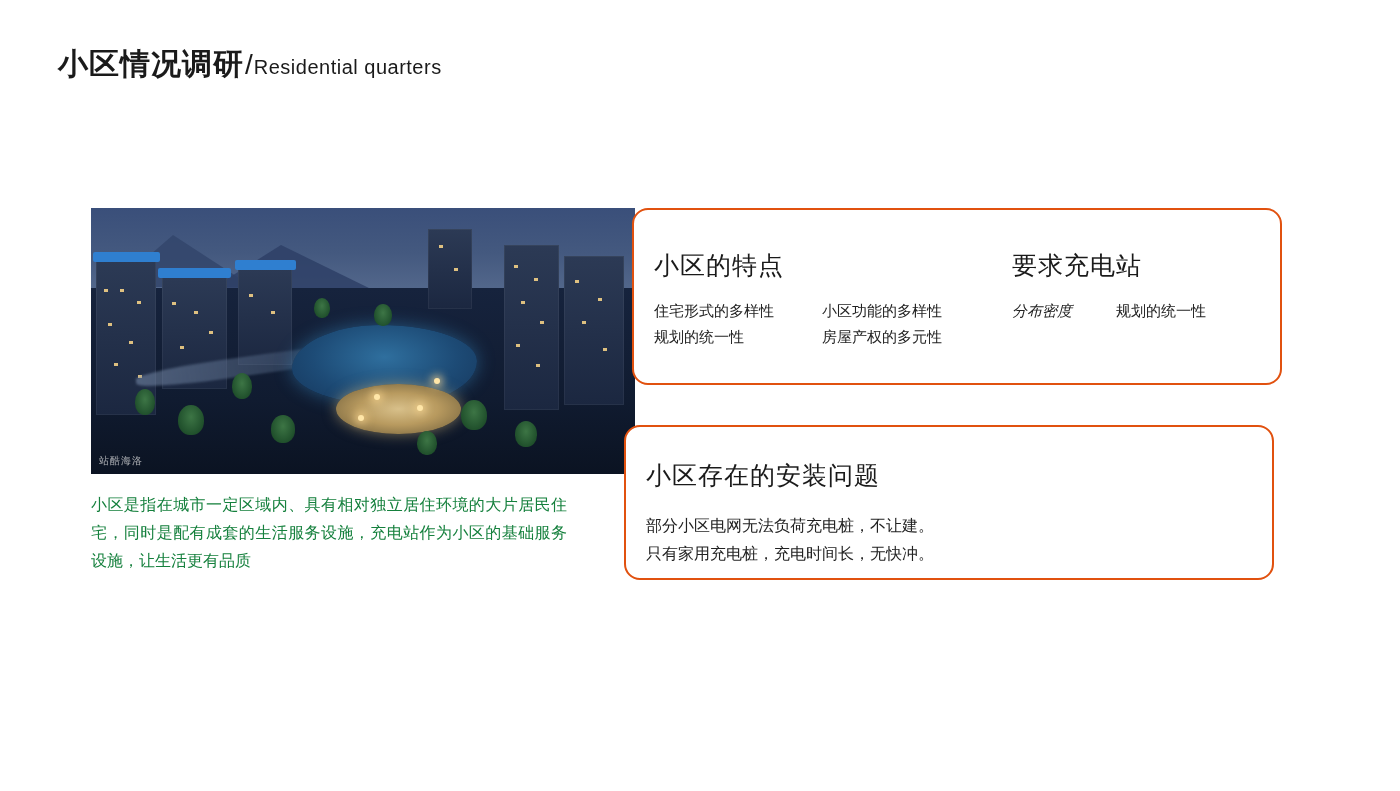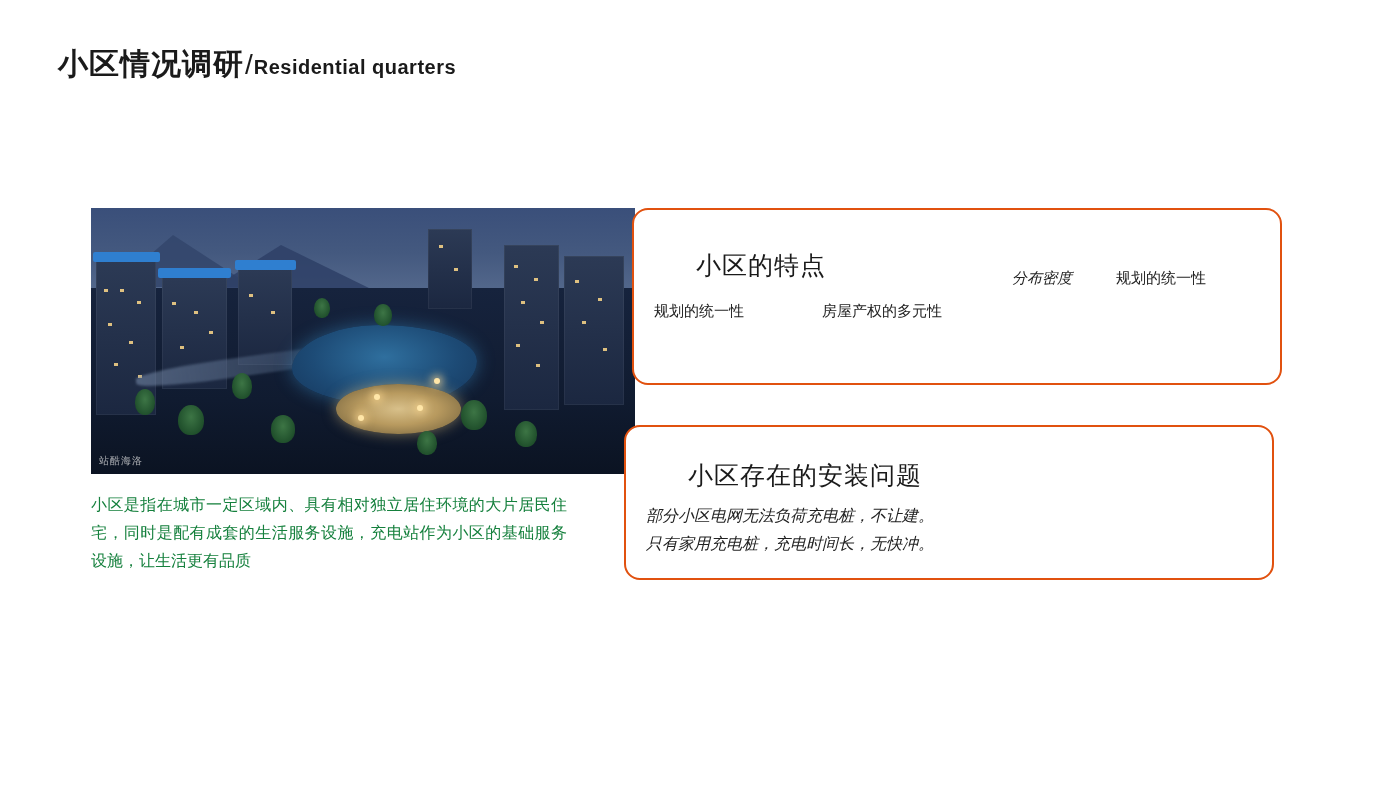--- a/index.html
+++ b/index.html
@@ -32,21 +32,21 @@
     color: #1a1a1a;
   }
   .slide-title .sep {
     font-size: 28px;
     font-weight: 400;
     color: #1a1a1a;
     margin: 0 1px;
   }
   .slide-title .en {
     font-size: 20px;
-    font-weight: 700;
+    font-weight: 400;
     letter-spacing: 0.5px;
     color: #1a1a1a;
   }
 
   
   .photo-block {
     position: absolute;
     left: 91px;
     top: 208px;
     width: 476px;
@@ -167,21 +167,20 @@
   }
   .card-bottom {
     left: 624px; top: 425px;
     width: 650px; height: 155px;
   }
   .card-head {
     font-size: 25px;
     color: #1a1a1a;
     font-weight: 400;
     letter-spacing: 1px;
-    margin-left: 42px;
   }
   .card-top .col-a {
     position: absolute;
     left: 20px; top: 39px;
     width: 350px;
   }
   .card-top .col-b {
     position: absolute;
     left: 378px; top: 39px;
     width: 250px;
@@ -200,25 +199,24 @@
   }
   .col-a .chips .row span:first-child { width: 168px; }
   .col-b .chips .row span:first-child { width: 104px; font-style: italic; }
 
   .card-bottom .inner {
     position: absolute;
     left: 20px; top: 32px;
     right: 16px;
   }
   .card-bottom .body {
-    margin-top: 10px;
+    margin-top: 20px;
     font-size: 16px;
     line-height: 28px;
     color: #222;
-    font-style: italic;
   }
 </style>
 </head>
 <body>
 
 <div class="slide-title">
   <span class="cn">小区情况调研</span>
   <span class="sep">/</span>
   <span class="en">Residential quarters</span>
 </div>
@@ -294,26 +292,31 @@
     <div class="photo-watermark">站酷海洛</div>
   </div>
   <div class="photo-caption">小区是指在城市一定区域内、具有相对独立居住环境的大片居民住宅，同时是配有成套的生活服务设施，充电站作为小区的基础服务设施，让生活更有品质</div>
 </div>
 
 <div class="card card-top">
   <div class="col-a">
     <div class="card-head">小区的特点</div>
     <div class="chips">
       <div class="row">
+        <span>住宅形式的多样性</span>
+        <span>小区功能的多样性</span>
+      </div>
+      <div class="row">
         <span>规划的统一性</span>
         <span>房屋产权的多元性</span>
       </div>
     </div>
   </div>
   <div class="col-b">
+    <div class="card-head">要求充电站</div>
     <div class="chips">
       <div class="row">
         <span>分布密度</span>
         <span>规划的统一性</span>
       </div>
     </div>
   </div>
 </div>
 
 <div class="card card-bottom">

